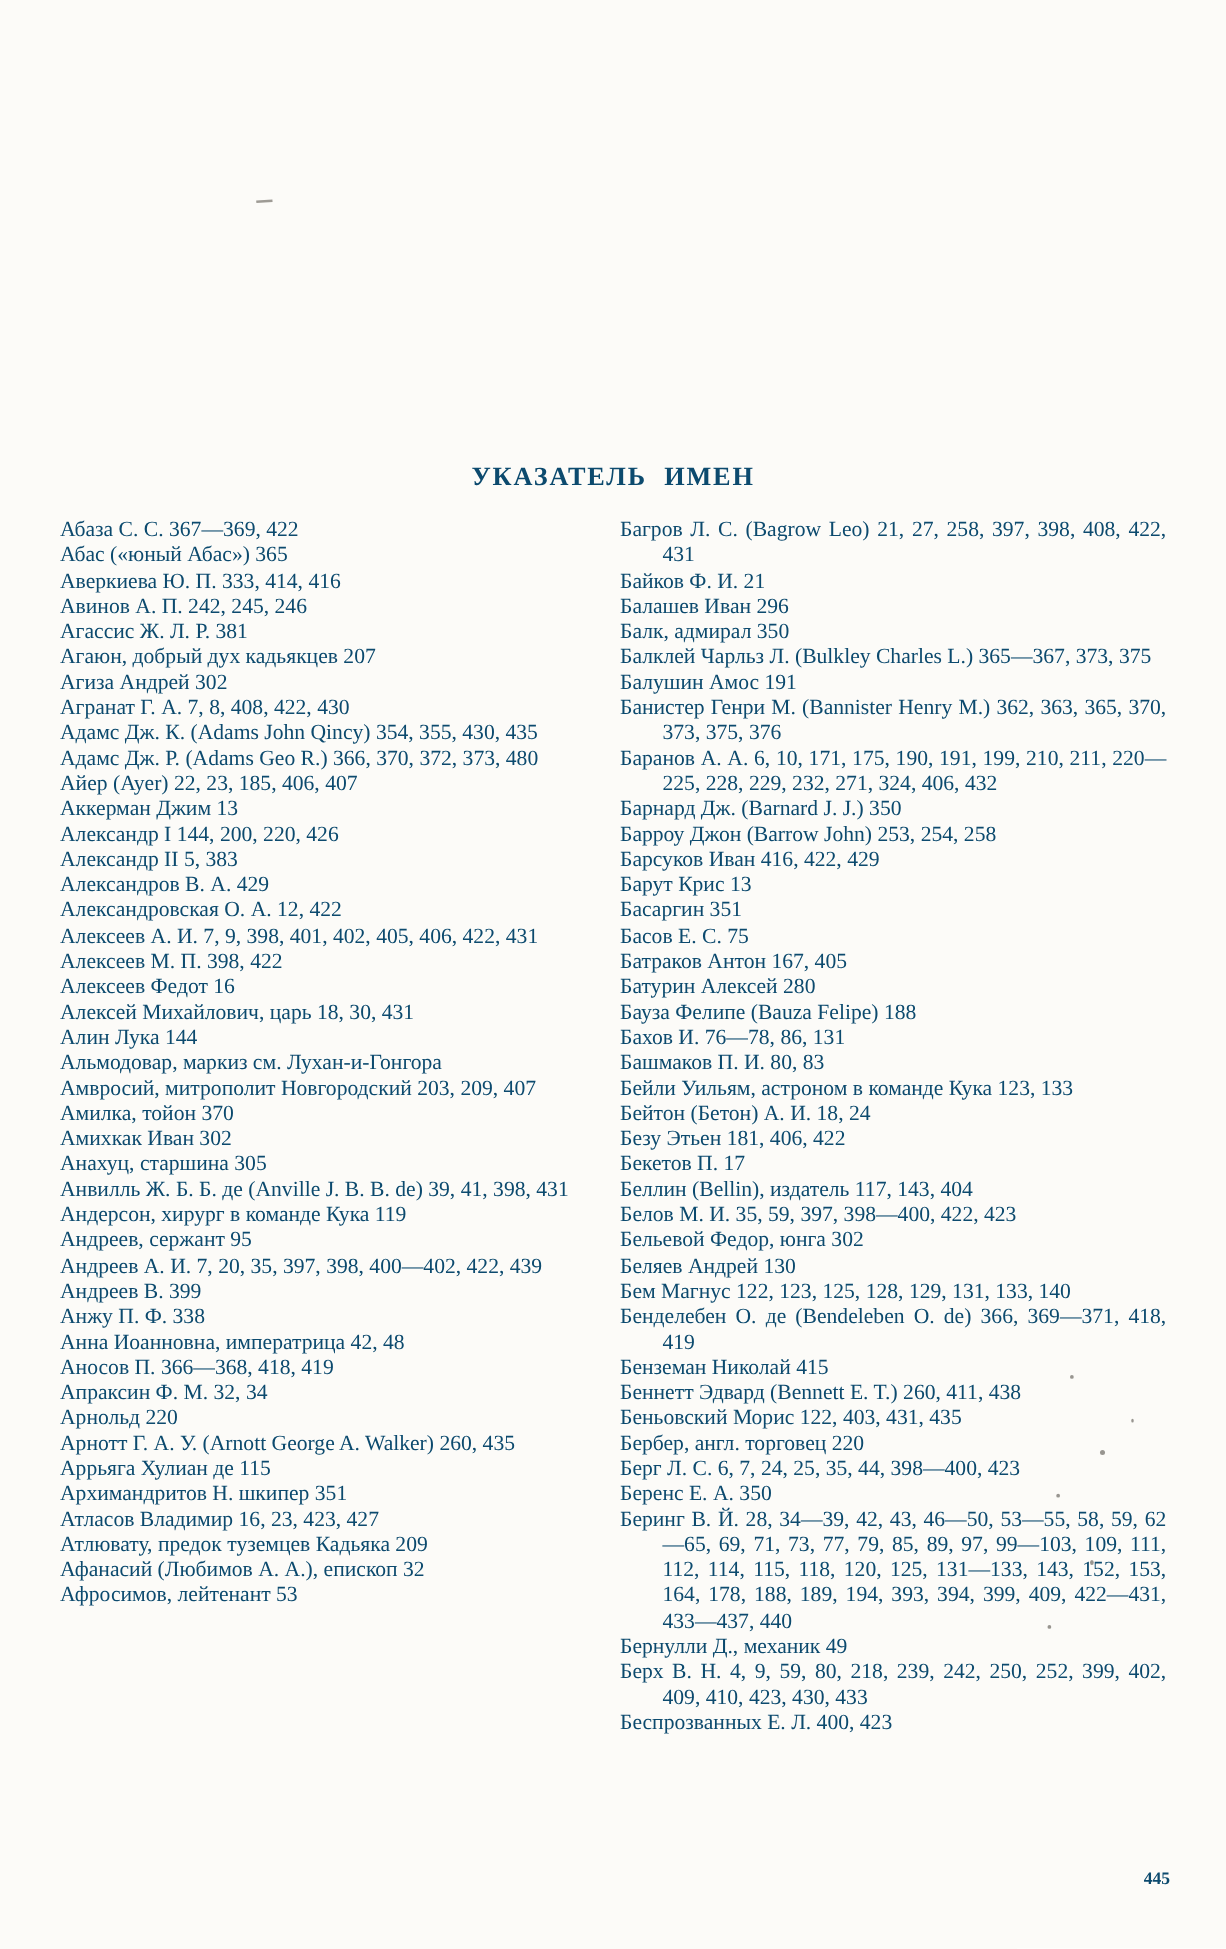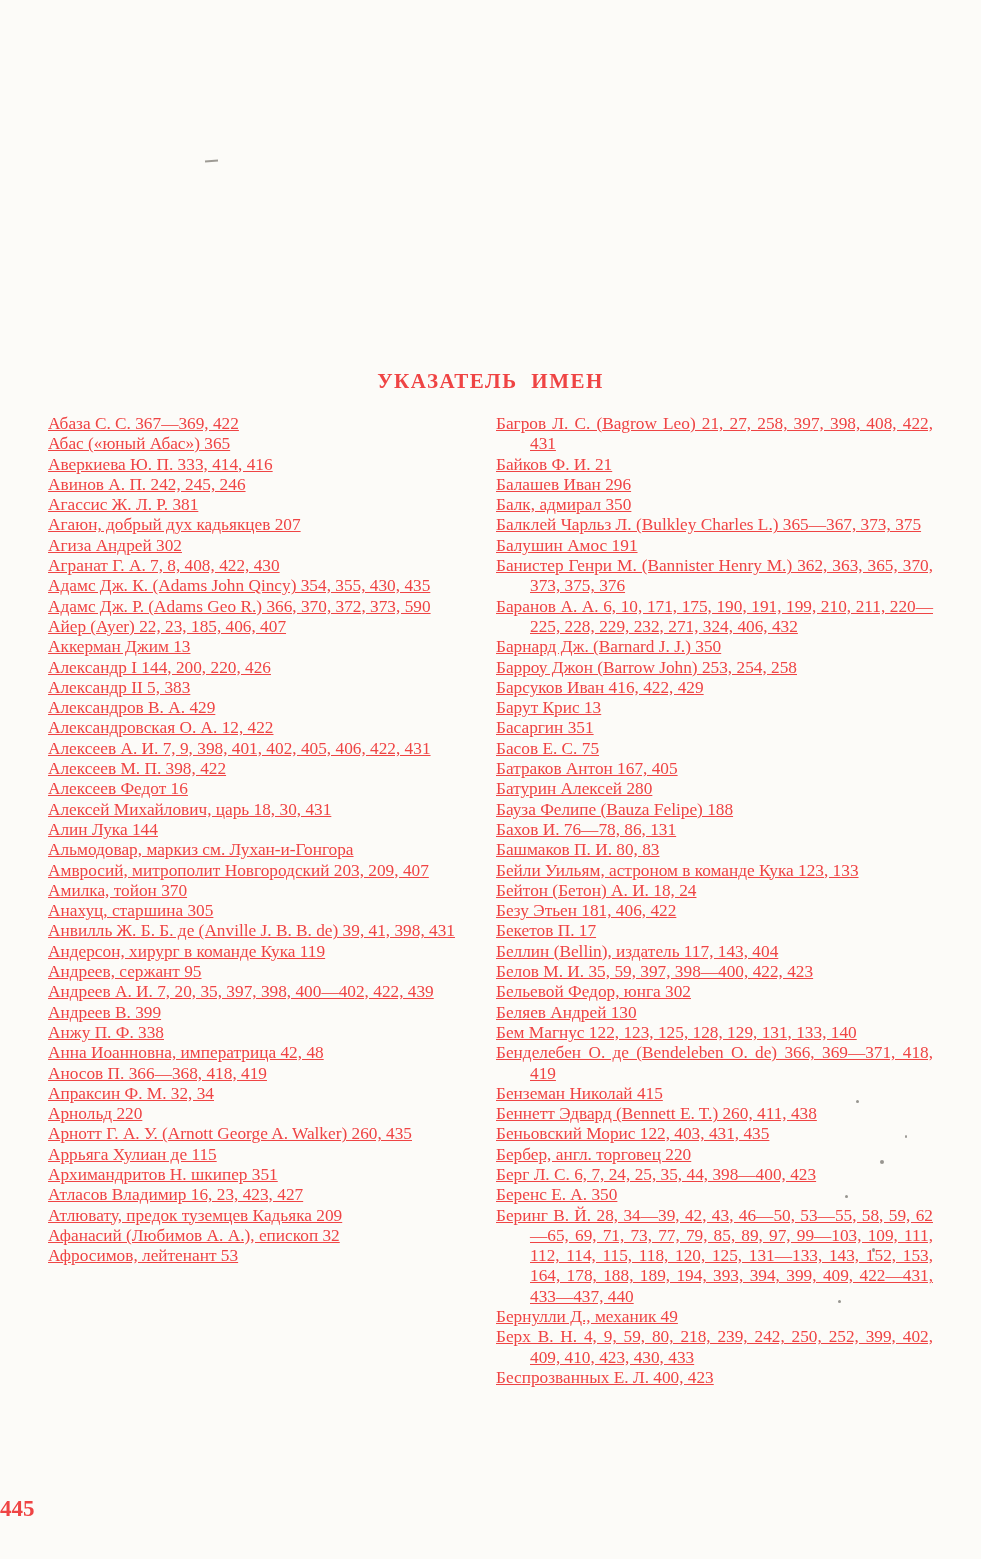--- a/index.html
+++ b/index.html
@@ -1,55 +1,55 @@
 <!DOCTYPE html>
 <html><head>
 <meta charset="utf-8">
 <style>
   html, body { margin: 0; padding: 0; }
   .page {
     position: relative;
     width: 981px;
     height: 1559px;
     background: #fcfbf8;
-    color: #ef4444;
+    color: #0c4a6e;
     font-family: "Liberation Serif", serif;
     overflow: hidden;
   }
   .title {
     position: absolute;
     top: 355px;
     left: 0;
     width: 981px;
     text-align: center;
     font-size: 21px;
     font-weight: bold;
     letter-spacing: 1.5px;
     word-spacing: 7px;
   }
   .col {
     position: absolute;
     top: 414px;
     font-size: 17.3px;
     line-height: 20.3px;
     text-align: justify;
-    text-decoration: underline;
   }
   .col-left  { left: 48px;  width: 430px; }
   .col-right { left: 496px; width: 437px; }
   .entry {
     padding-left: 34px;
     text-indent: -34px;
   }
   .pagenum {
     position: absolute;
     top: 1496px;
     left: 0;
     width: 936px;
-    font-size: 23px;
+    text-align: right;
+    font-size: 14px;
     font-weight: bold;
   }
   
   .artifact-dash {
     position: absolute;
     left: 205px;
     top: 160px;
     width: 13px;
     height: 2px;
     background: #6b675f;
@@ -87,35 +87,36 @@
   <div class="col col-left">
     <div class="entry">Абаза С. С. 367—369, 422</div>
     <div class="entry">Абас («юный Абас») 365</div>
     <div class="entry">Аверкиева Ю. П. 333, 414, 416</div>
     <div class="entry">Авинов А. П. 242, 245, 246</div>
     <div class="entry">Агассис Ж. Л. Р. 381</div>
     <div class="entry">Агаюн, добрый дух кадьякцев 207</div>
     <div class="entry">Агиза Андрей 302</div>
     <div class="entry">Агранат Г. А. 7, 8, 408, 422, 430</div>
     <div class="entry">Адамс Дж. К. (Adams John Qincy) 354, 355, 430, 435</div>
-    <div class="entry">Адамс Дж. Р. (Adams Geo R.) 366, 370, 372, 373, 590</div>
+    <div class="entry">Адамс Дж. Р. (Adams Geo R.) 366, 370, 372, 373, 480</div>
     <div class="entry">Айер (Ayer) 22, 23, 185, 406, 407</div>
     <div class="entry">Аккерман Джим 13</div>
     <div class="entry">Александр I 144, 200, 220, 426</div>
     <div class="entry">Александр II 5, 383</div>
     <div class="entry">Александров В. А. 429</div>
     <div class="entry">Александровская О. А. 12, 422</div>
     <div class="entry">Алексеев А. И. 7, 9, 398, 401, 402, 405, 406, 422, 431</div>
     <div class="entry">Алексеев М. П. 398, 422</div>
     <div class="entry">Алексеев Федот 16</div>
     <div class="entry">Алексей Михайлович, царь 18, 30, 431</div>
     <div class="entry">Алин Лука 144</div>
     <div class="entry">Альмодовар, маркиз см. Лухан-и-Гонгора</div>
     <div class="entry">Амвросий, митрополит Новгородский 203, 209, 407</div>
     <div class="entry">Амилка, тойон 370</div>
+    <div class="entry">Амихкак Иван 302</div>
     <div class="entry">Анахуц, старшина 305</div>
     <div class="entry">Анвилль Ж. Б. Б. де (Anville J. B. B. de) 39, 41, 398, 431</div>
     <div class="entry">Андерсон, хирург в команде Кука 119</div>
     <div class="entry">Андреев, сержант 95</div>
     <div class="entry">Андреев А. И. 7, 20, 35, 397, 398, 400—402, 422, 439</div>
     <div class="entry">Андреев В. 399</div>
     <div class="entry">Анжу П. Ф. 338</div>
     <div class="entry">Анна Иоанновна, императрица 42, 48</div>
     <div class="entry">Аносов П. 366—368, 418, 419</div>
     <div class="entry">Апраксин Ф. М. 32, 34</div>

